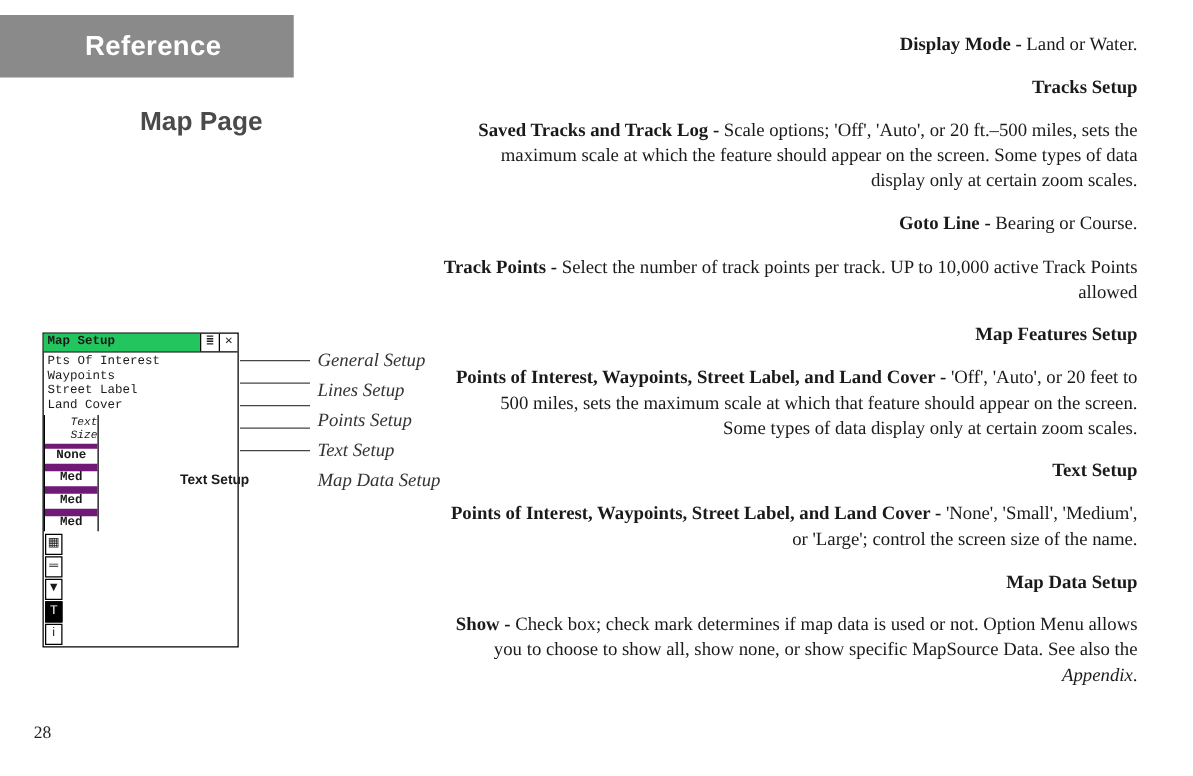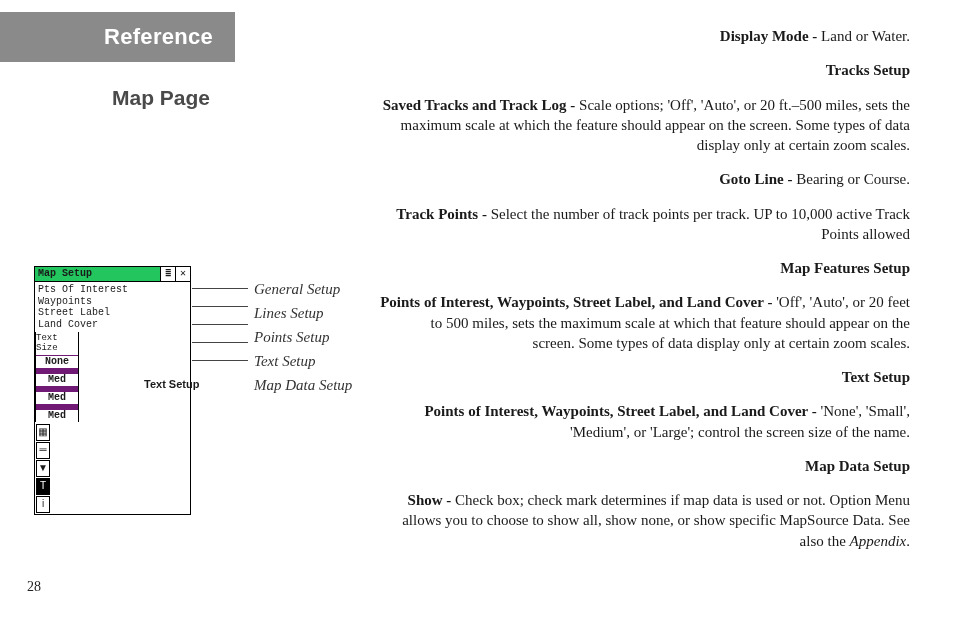--- a/index.html
+++ b/index.html
@@ -24,21 +24,21 @@
     position: absolute;
     left: 0;
     top: 12px;
     width: 235px;
     height: 50px;
     background: #8a8a8a;
     color: #fff;
     font-weight: 700;
     font-size: 22px;
     line-height: 50px;
-    padding-left: 104px;
+    padding-left: 68px;
     box-sizing: border-box;
     font-family: Arial, Helvetica, sans-serif;
     letter-spacing: 0.3px;
   }
   .subtitle {
     position: absolute;
     left: 112px;
     top: 86px;
     font-family: Arial, Helvetica, sans-serif;
     font-weight: 700;
@@ -89,24 +89,25 @@
     flex: 1;
     padding: 2px 2px 2px 3px;
     white-space: nowrap;
   }
   .vals-col {
     width: 42px;
     border-left: 1px solid #000;
     border-right: 1px solid #000;
   }
   .vals-col .hdr {
-    border-bottom: 1px solid #701a75;
-    text-align: left;
+    border-bottom: 4px solid #701a75;
+    text-align: right;
     font-size: 9px;
     padding: 1px 0;
+    font-style: italic;
   }
   .vals-col .cell {
     border-bottom: 6px solid #701a75;
     font-weight: bold;
     text-align: center;
     font-size: 10px;
     line-height: 12px;
   }
   .vals-col .cell:last-child { border-bottom: none; }
   .side-col {
@@ -170,21 +171,20 @@
     text-align: right;
   }
   .text-col p {
     margin: 0 0 14px 0;
     font-size: 15px;
     line-height: 1.35;
   }
   .text-col .indent {
     padding-left: 24px;
     text-indent: -24px;
-    margin-left: 16px;
   }
   .text-col .indent .rest {
     display: inline;
   }
   .text-col strong { font-weight: 700; }
   .section-head {
     font-weight: 700;
     margin: 0 0 2px 0;
     font-size: 15px;
   }

